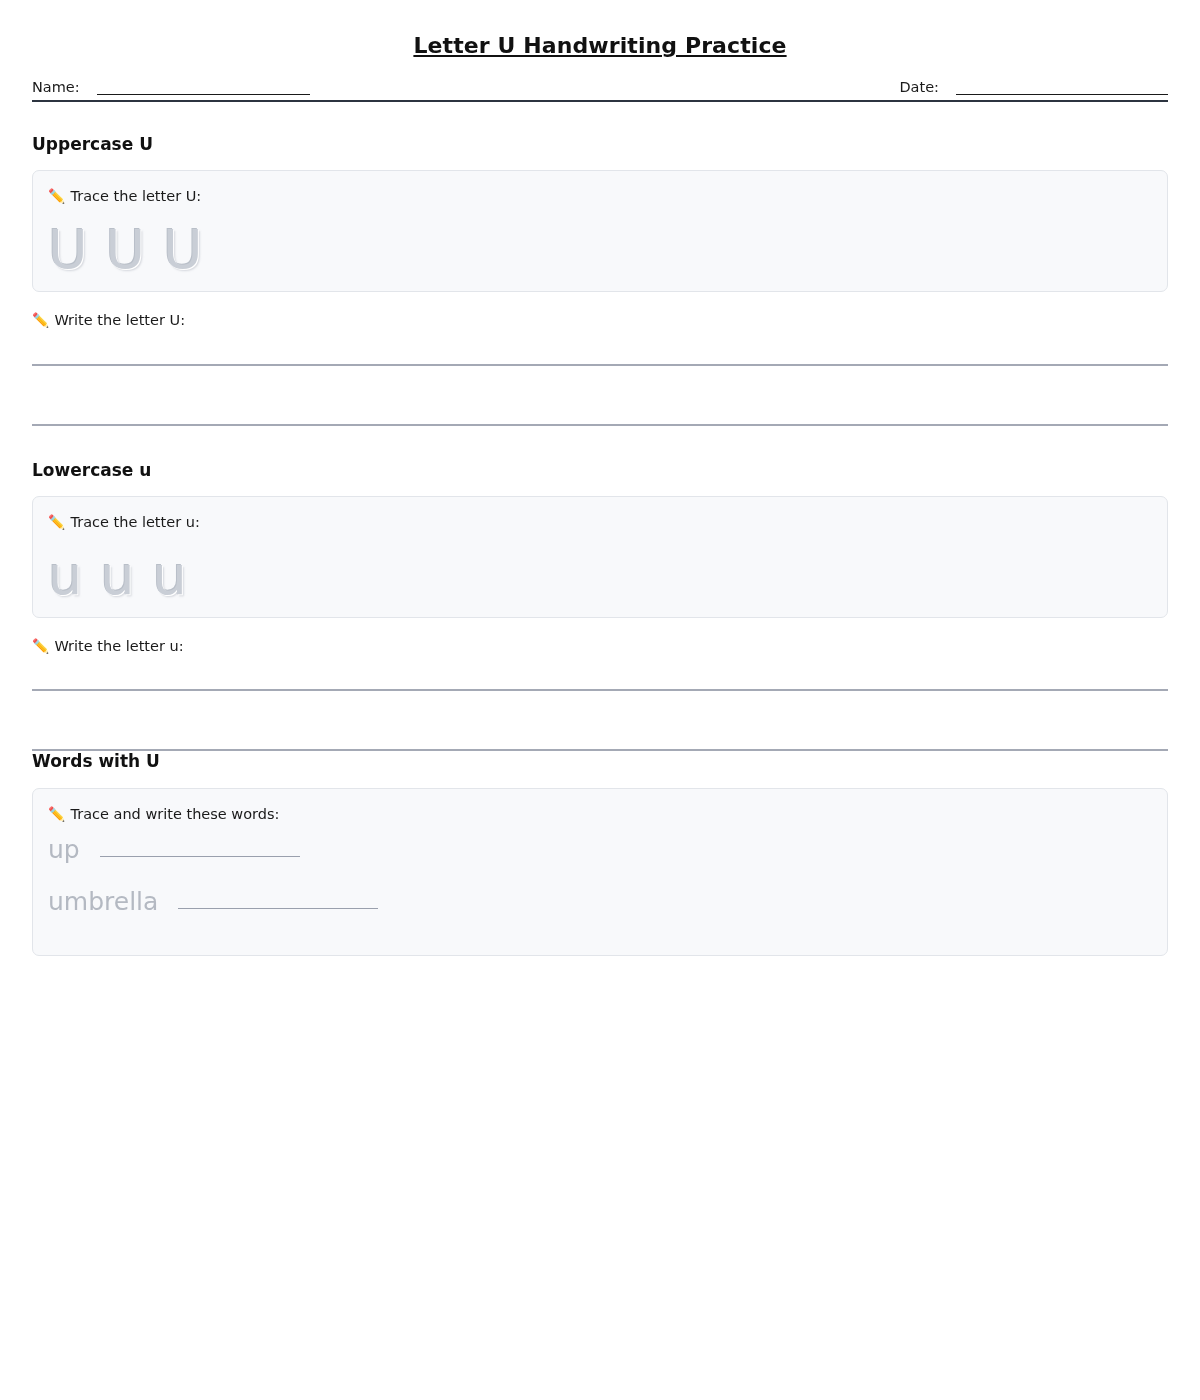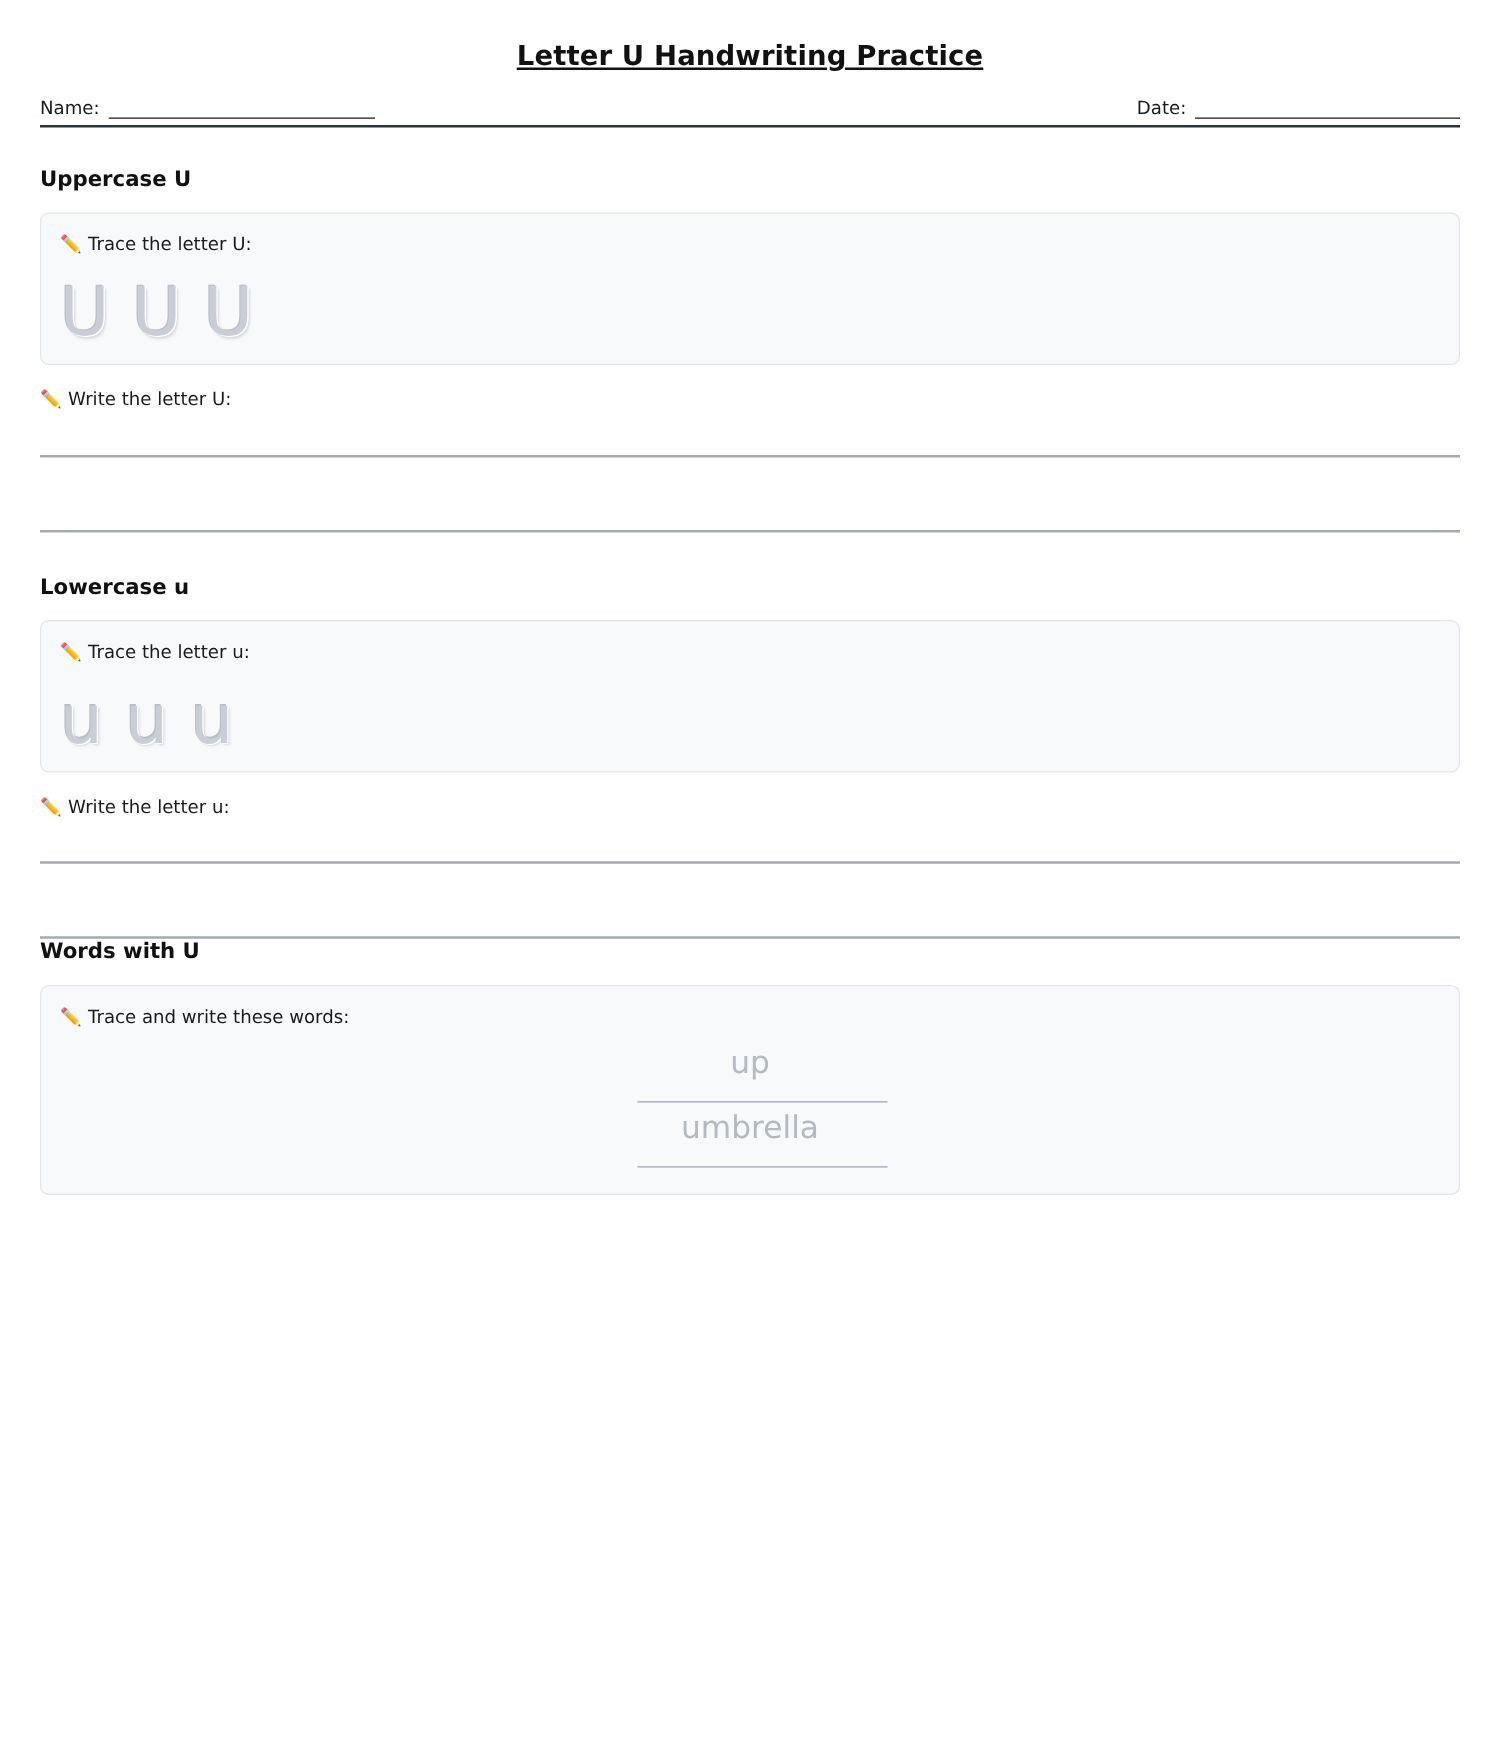--- a/index.html
+++ b/index.html
@@ -41,20 +41,21 @@
     justify-content: space-between;
     margin-top: 21px;
     padding-bottom: 5px;
     border-bottom: 2.5px solid #2c3440;
   }
   .meta-field {
     display: flex;
     align-items: flex-end;
     font-size: 14.5px;
     color: #1a1a1a;
+    gap: 10px;
   }
   .meta-field .meta-label {
     white-space: nowrap;
     line-height: 1;
   }
   .meta-blank {
     display: inline-block;
     border-bottom: 1.3px solid #1a1a1a;
     height: 13px;
     margin-left: 7px;
@@ -136,23 +137,21 @@
   .write-line + .write-line {
     margin-top: 58px;
   }
 
   
   .word-rows {
     margin-top: 14px;
   }
   .word-row {
     display: flex;
-    align-items: center;
     height: 52px;
-    flex-direction: column;
   }
   .word-text {
     font-size: 25px;
     color: #b4b9c2;
     line-height: 1;
     white-space: nowrap;
   }
   .word-blank {
     border-bottom: 1.6px solid #9aa0ad;
     height: 20px;

